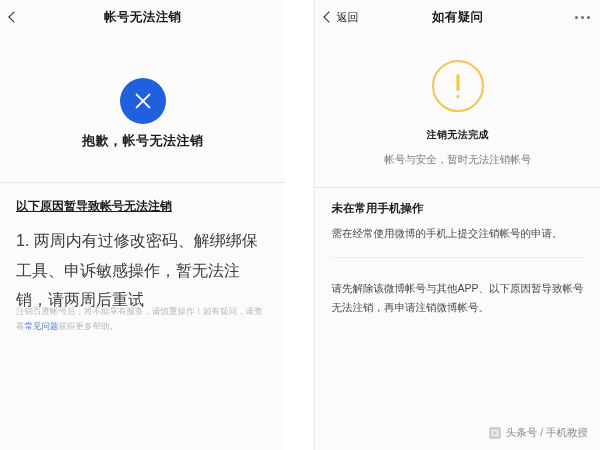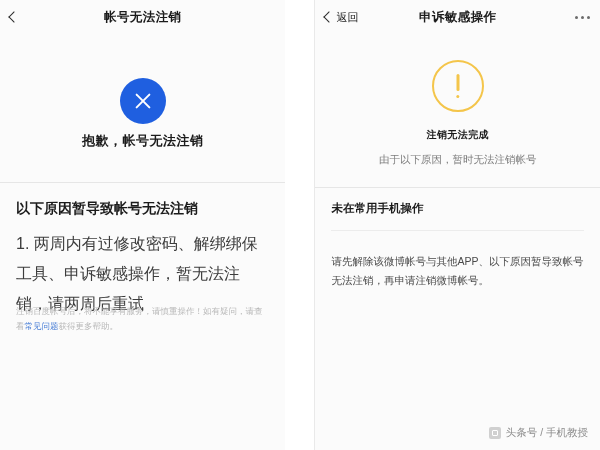--- a/index.html
+++ b/index.html
@@ -121,24 +121,25 @@
   }
   .divider {
     height: 1px;
     background: #e6e6e6;
     margin: 32px 0 0 0;
   }
   .section {
     padding: 14px 16px 0 16px;
   }
   .section-title {
-    font-size: 14px;
+    font-size: 12px;
     font-weight: bold;
     color: #1b1b1b;
     line-height: 1.6;
+    text-decoration: underline;
   }
   .section-body {
     font-size: 16px;
     color: #3c3c3c;
     line-height: 1.85;
     margin-top: 10px;
   }
   .footnote {
     position: absolute;
     left: 16px;
@@ -285,41 +286,42 @@
 
   </div>
 
   <div class="panel panel-right">
 
     <div class="navbar">
       <div class="nav-back">
         <span class="chev"></span>
         <span>返回</span>
       </div>
-      <div class="nav-title">申诉敏感操作</div>
+      <div class="nav-title">如有疑问</div>
       <div class="nav-more">
         <i></i>
         <i></i>
         <i></i>
       </div>
     </div>
 
     <div class="hero-r">
       <div class="circle-warn">
         <span class="bang"></span>
         <span class="bang-dot"></span>
       </div>
       <div class="hero-r-title">注销无法完成</div>
-      <div class="hero-r-sub">由于以下原因，暂时无法注销帐号</div>
+      <div class="hero-r-sub">帐号与安全，暂时无法注销帐号</div>
     </div>
 
     <div class="divider-r"></div>
 
     <div class="r-block">
       <div class="r-block-title">未在常用手机操作</div>
+      <div class="r-block-body">需在经常使用微博的手机上提交注销帐号的申请。</div>
     </div>
 
     <div class="r-sep"></div>
 
     <div class="r-block">
       <div class="r-block-body">请先解除该微博帐号与其他APP、以下原因暂导致帐号无法注销，再申请注销微博帐号。</div>
     </div>
 
   </div>
 

